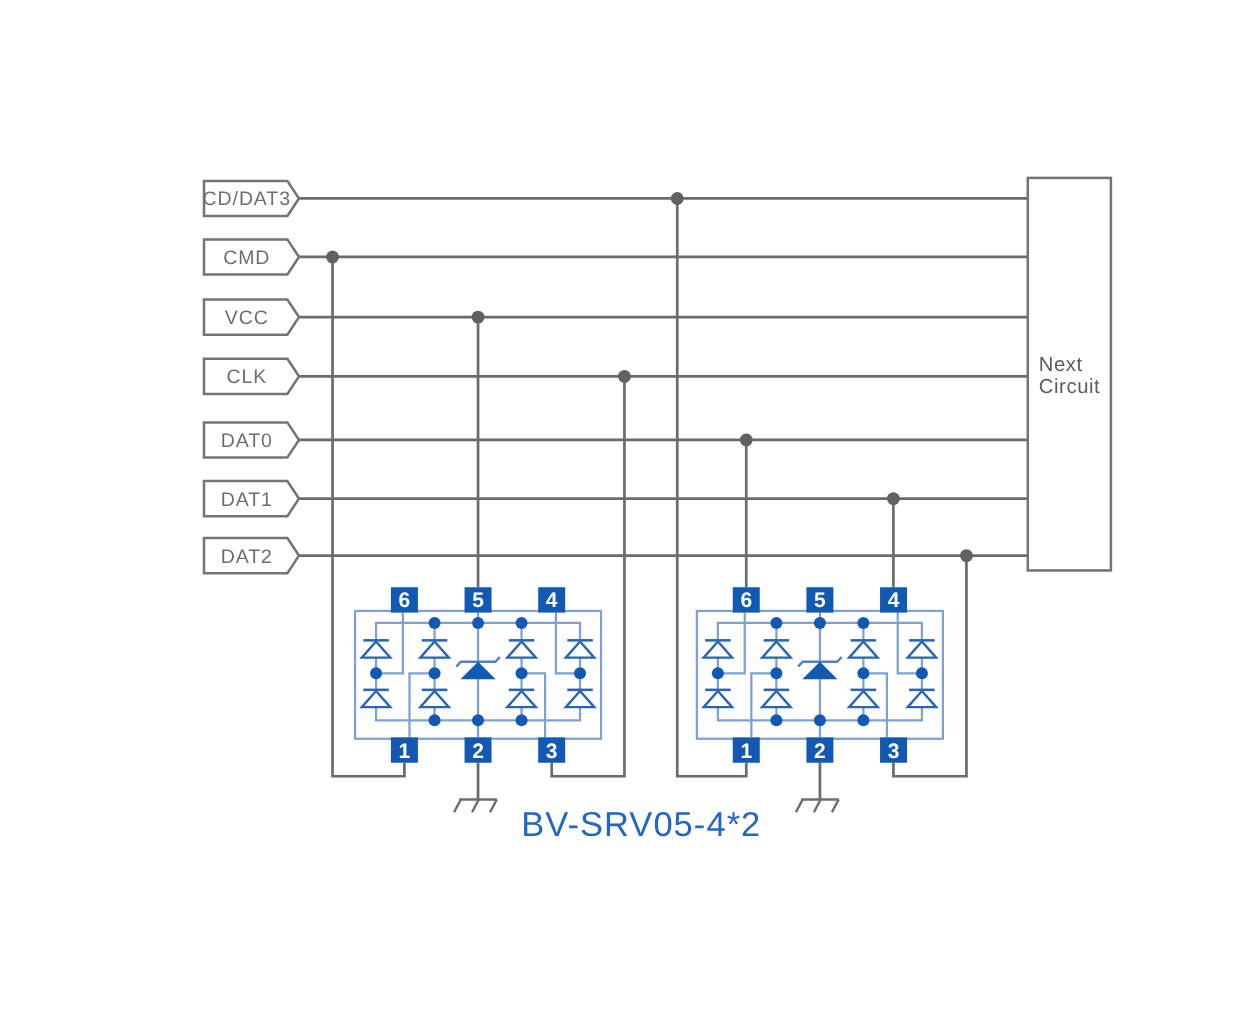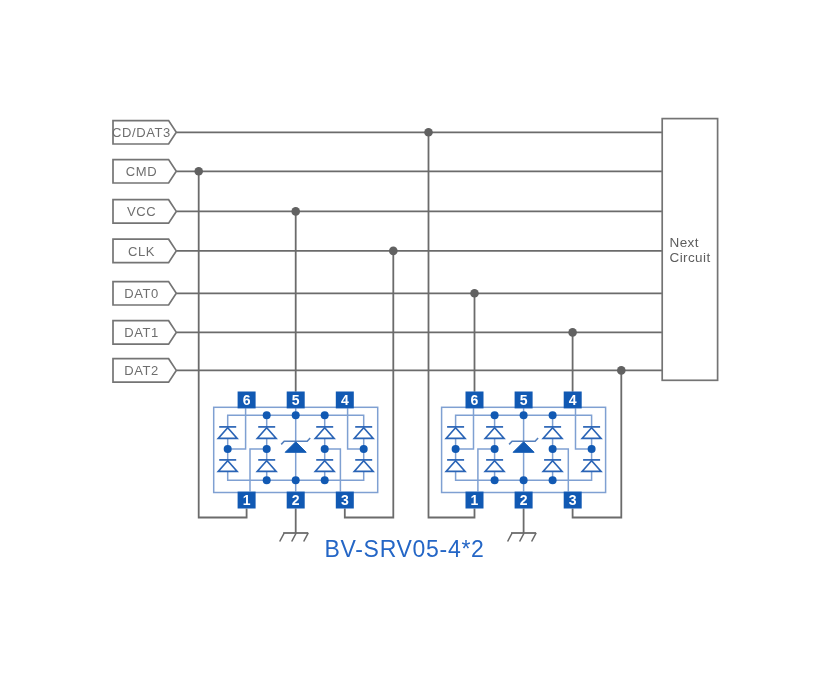--- a/index.html
+++ b/index.html
@@ -6,20 +6,21 @@
     margin: 0;
     padding: 0;
     background: #ffffff;
   }
   .stage {
     position: relative;
     width: 744px;
     height: 675px;
     background: #ffffff;
     font-family: "Liberation Sans", "DejaVu Sans", sans-serif;
+    margin-left: 23px;
   }
   svg { display: block; }
   .sig-label {
     font-family: "Liberation Sans", "DejaVu Sans", sans-serif;
     font-size: 13px;
     letter-spacing: 0.6px;
     fill: #6e6e6e;
   }
   .pin-num {
     font-family: "Liberation Sans", "DejaVu Sans", sans-serif;

